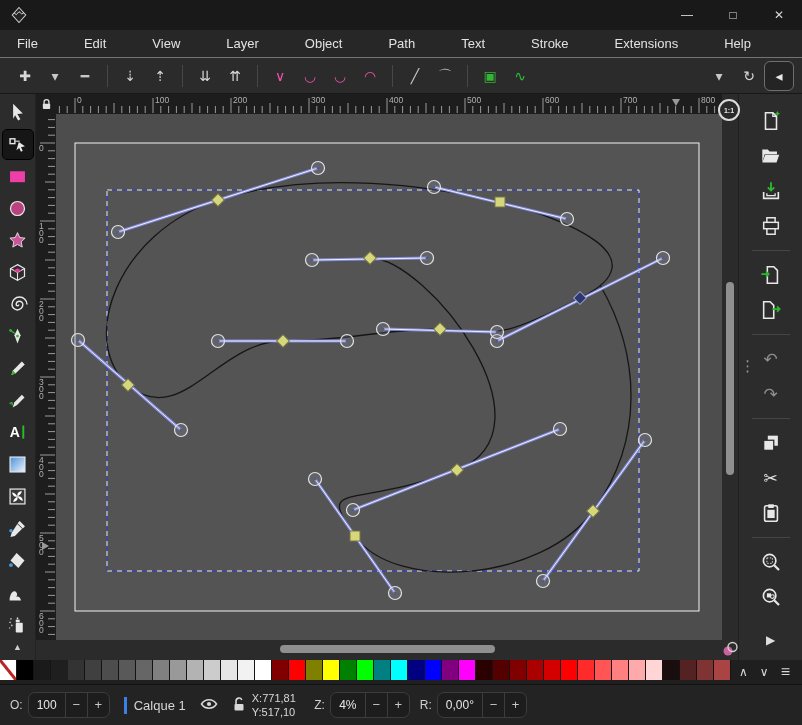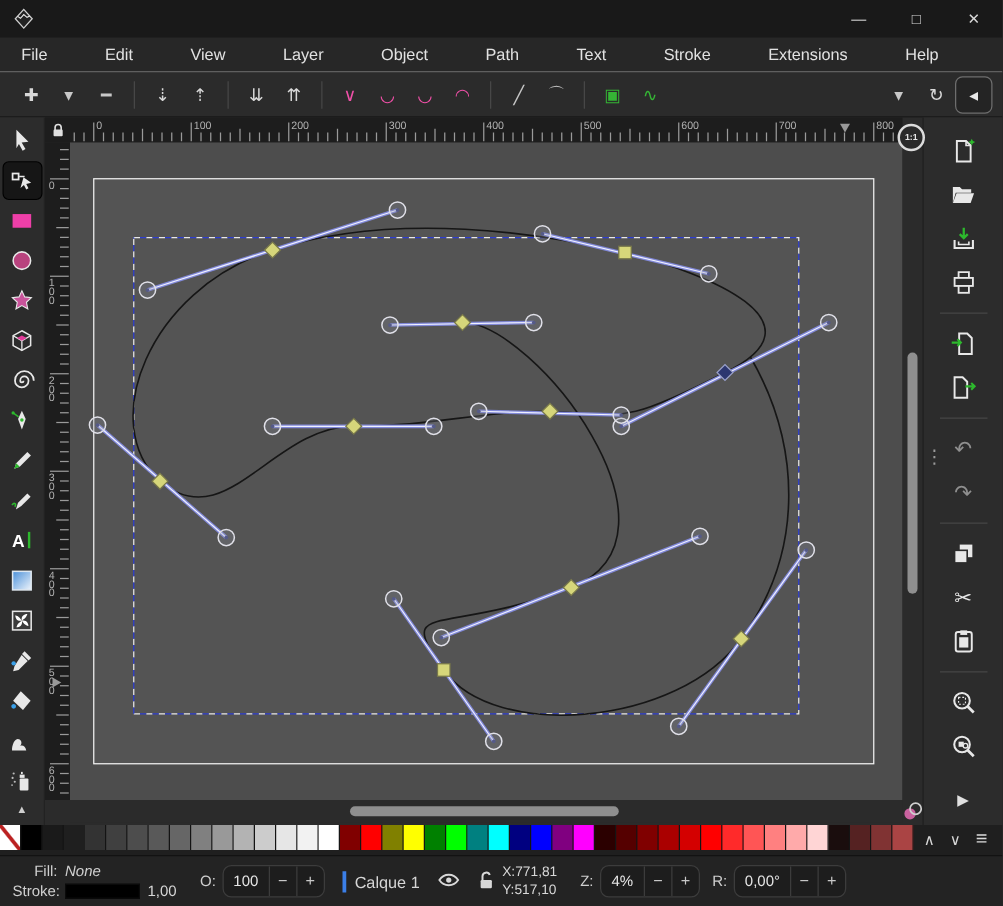--- a/index.html
+++ b/index.html
@@ -600,28 +600,20 @@
 <div class="palette-row">
   <div id="palette"><span class="swatch swatch-none"></span><span class="swatch" style="background: rgb(0, 0, 0);"></span><span class="swatch" style="background: rgb(26, 26, 26);"></span><span class="swatch-gap" style="display: inline-block;"></span><span class="swatch" style="background: rgb(51, 51, 51);"></span><span class="swatch" style="background: rgb(64, 64, 64);"></span><span class="swatch" style="background: rgb(77, 77, 77);"></span><span class="swatch" style="background: rgb(89, 89, 89);"></span><span class="swatch" style="background: rgb(102, 102, 102);"></span><span class="swatch" style="background: rgb(128, 128, 128);"></span><span class="swatch" style="background: rgb(153, 153, 153);"></span><span class="swatch" style="background: rgb(179, 179, 179);"></span><span class="swatch" style="background: rgb(204, 204, 204);"></span><span class="swatch" style="background: rgb(230, 230, 230);"></span><span class="swatch" style="background: rgb(242, 242, 242);"></span><span class="swatch" style="background: rgb(255, 255, 255);"></span><span class="swatch" style="background: rgb(128, 0, 0);"></span><span class="swatch" style="background: rgb(255, 0, 0);"></span><span class="swatch" style="background: rgb(128, 128, 0);"></span><span class="swatch" style="background: rgb(255, 255, 0);"></span><span class="swatch" style="background: rgb(0, 128, 0);"></span><span class="swatch" style="background: rgb(0, 255, 0);"></span><span class="swatch" style="background: rgb(0, 128, 128);"></span><span class="swatch" style="background: rgb(0, 255, 255);"></span><span class="swatch" style="background: rgb(0, 0, 128);"></span><span class="swatch" style="background: rgb(0, 0, 255);"></span><span class="swatch" style="background: rgb(128, 0, 128);"></span><span class="swatch" style="background: rgb(255, 0, 255);"></span><span class="swatch" style="background: rgb(43, 0, 0);"></span><span class="swatch" style="background: rgb(85, 0, 0);"></span><span class="swatch" style="background: rgb(128, 0, 0);"></span><span class="swatch" style="background: rgb(170, 0, 0);"></span><span class="swatch" style="background: rgb(212, 0, 0);"></span><span class="swatch" style="background: rgb(255, 0, 0);"></span><span class="swatch" style="background: rgb(255, 42, 42);"></span><span class="swatch" style="background: rgb(255, 85, 85);"></span><span class="swatch" style="background: rgb(255, 128, 128);"></span><span class="swatch" style="background: rgb(255, 170, 170);"></span><span class="swatch" style="background: rgb(255, 213, 213);"></span><span class="swatch" style="background: rgb(26, 13, 13);"></span><span class="swatch" style="background: rgb(85, 34, 34);"></span><span class="swatch" style="background: rgb(128, 51, 51);"></span><span class="swatch" style="background: rgb(170, 68, 68);"></span></div>
   <div class="palette-ctrl">
     <span>∧</span>
     <span>∨</span>
     <span style="font-size:16px">≡</span>
   </div>
 </div>
 
 <div class="statusbar">
-  <div class="fs-block">
-    <span class="fs-label">Fill:</span>
-    <span class="fill-none">None</span>
-    <span></span>
-    <span class="fs-label">Stroke:</span>
-    <span class="stroke-swatch"></span>
-    <span>1,00</span>
-  </div>
 
   <div class="sb-group">
     <span class="sb-label">O:</span>
     <div class="spinbox">
       <span class="spin-val">100</span>
       <span class="spin-btn">−</span>
       <span class="spin-btn">+</span>
     </div>
   </div>
 

